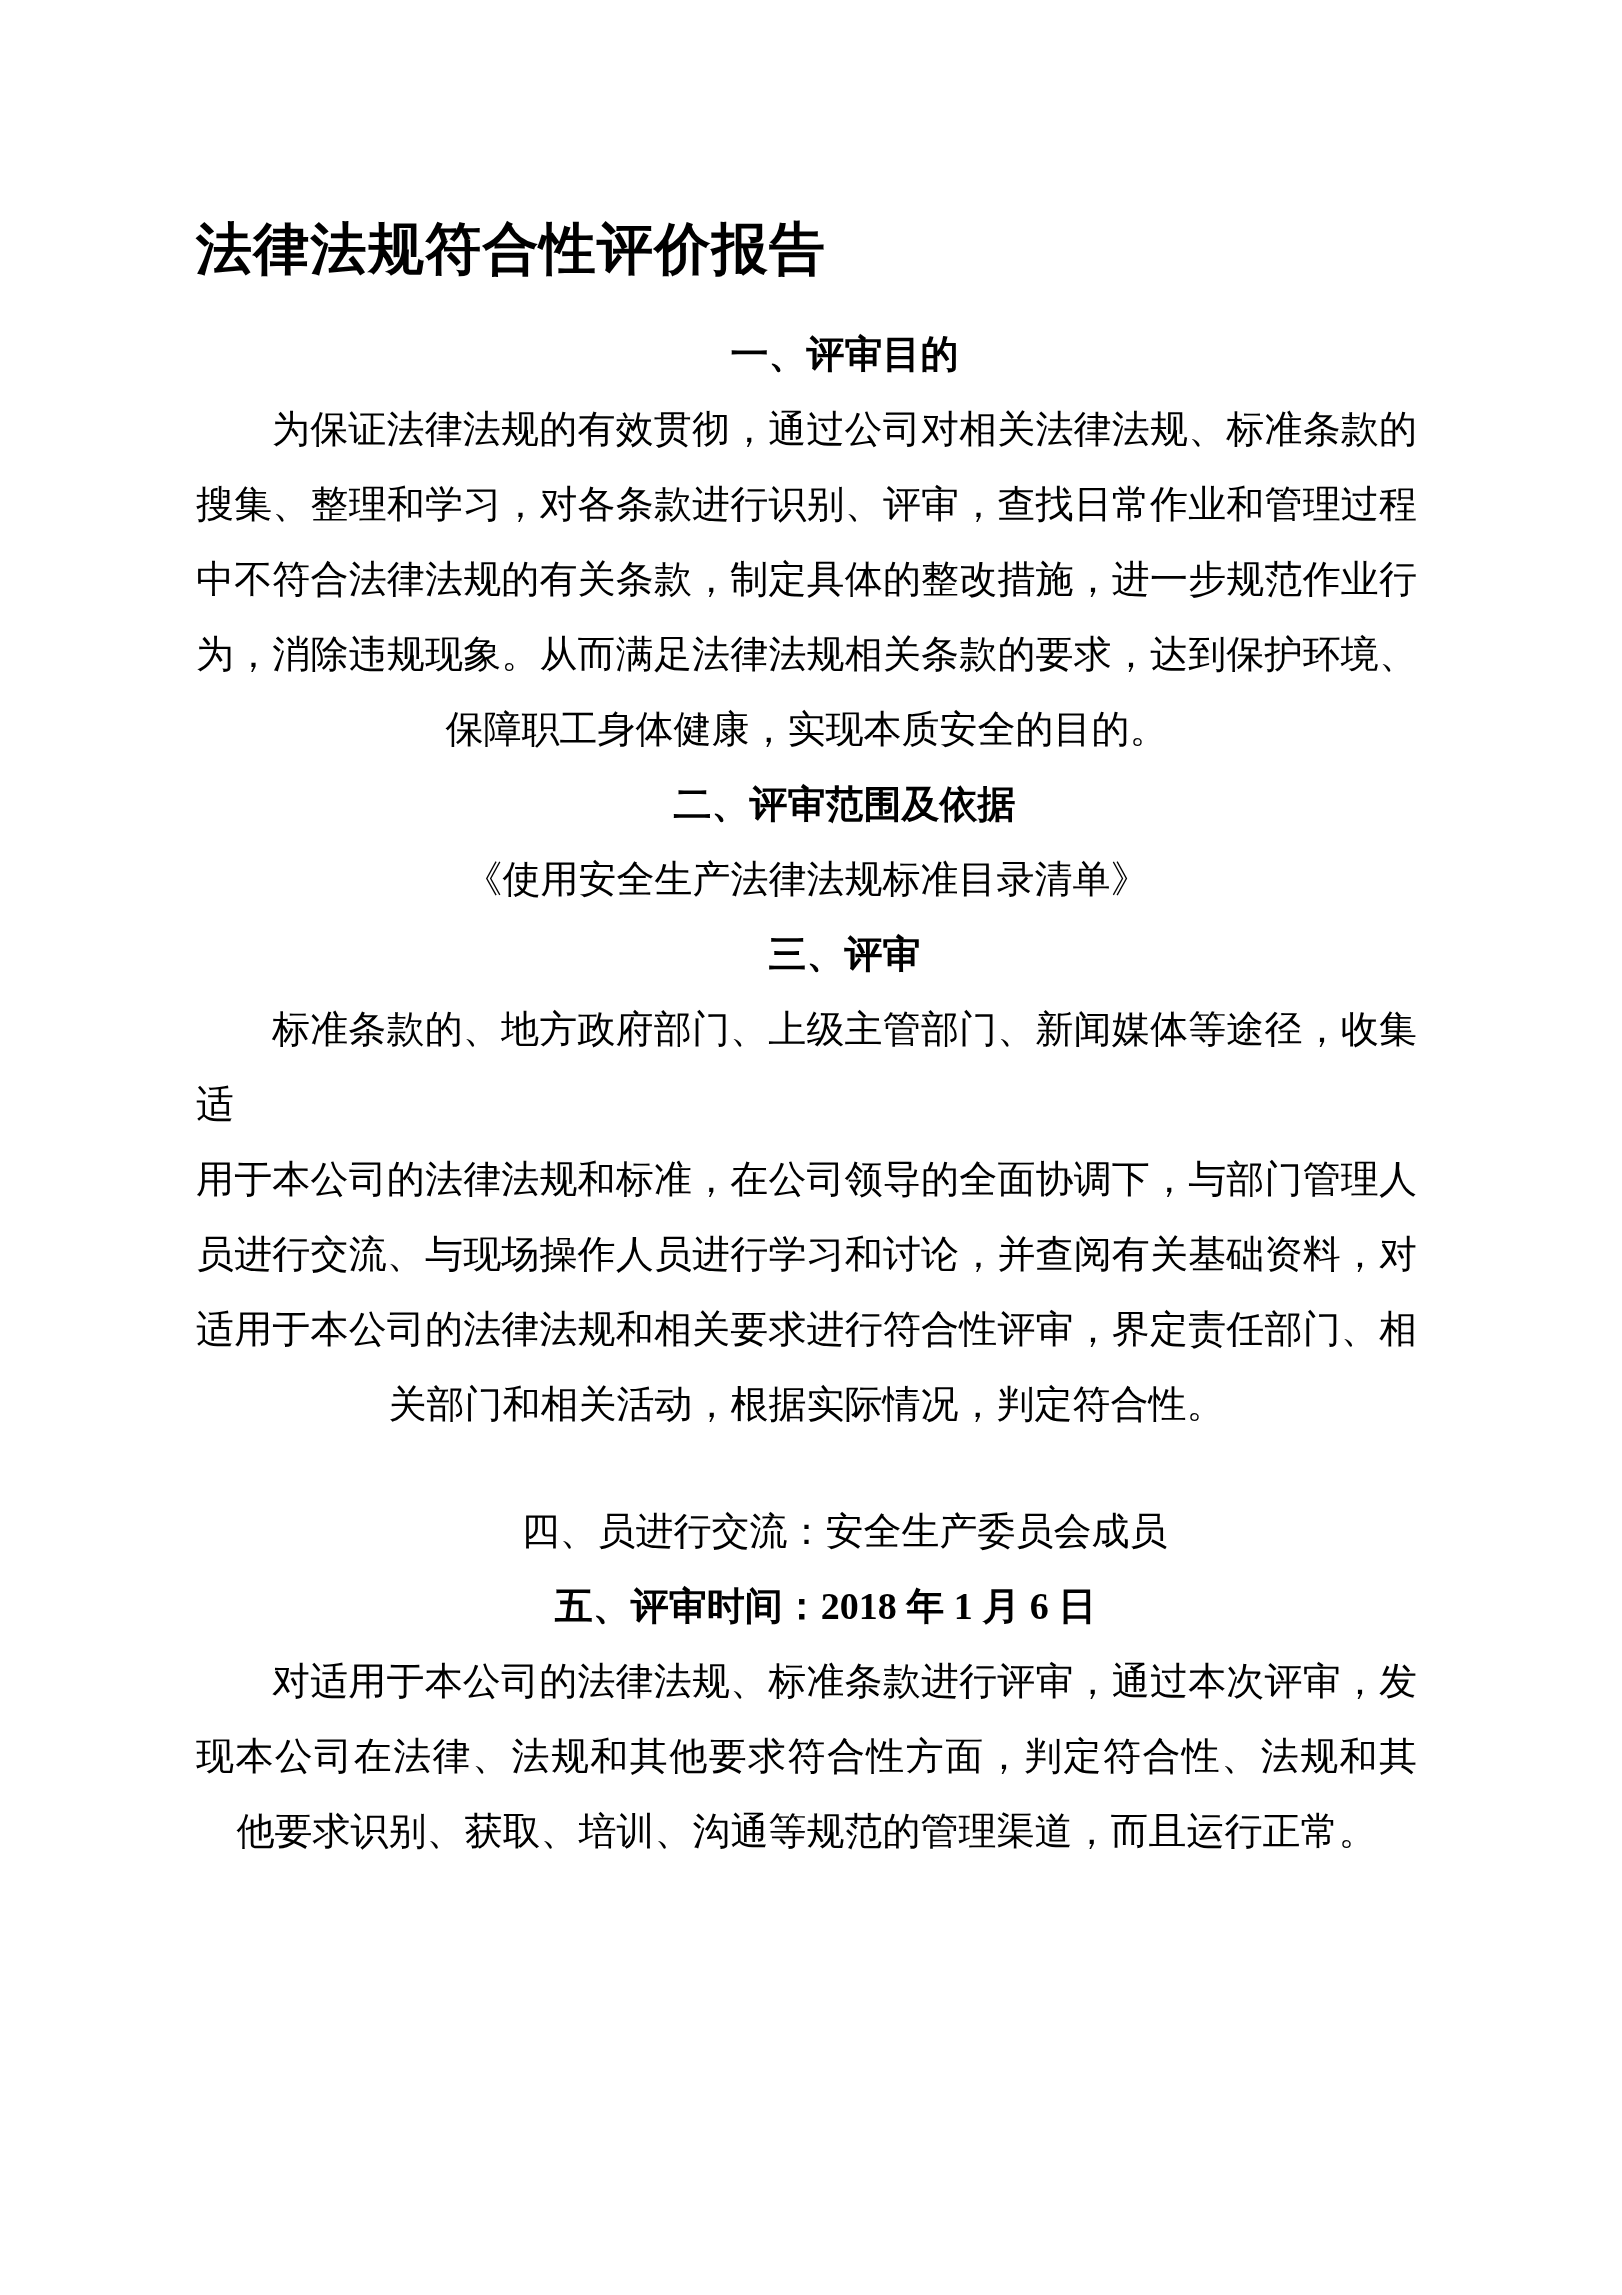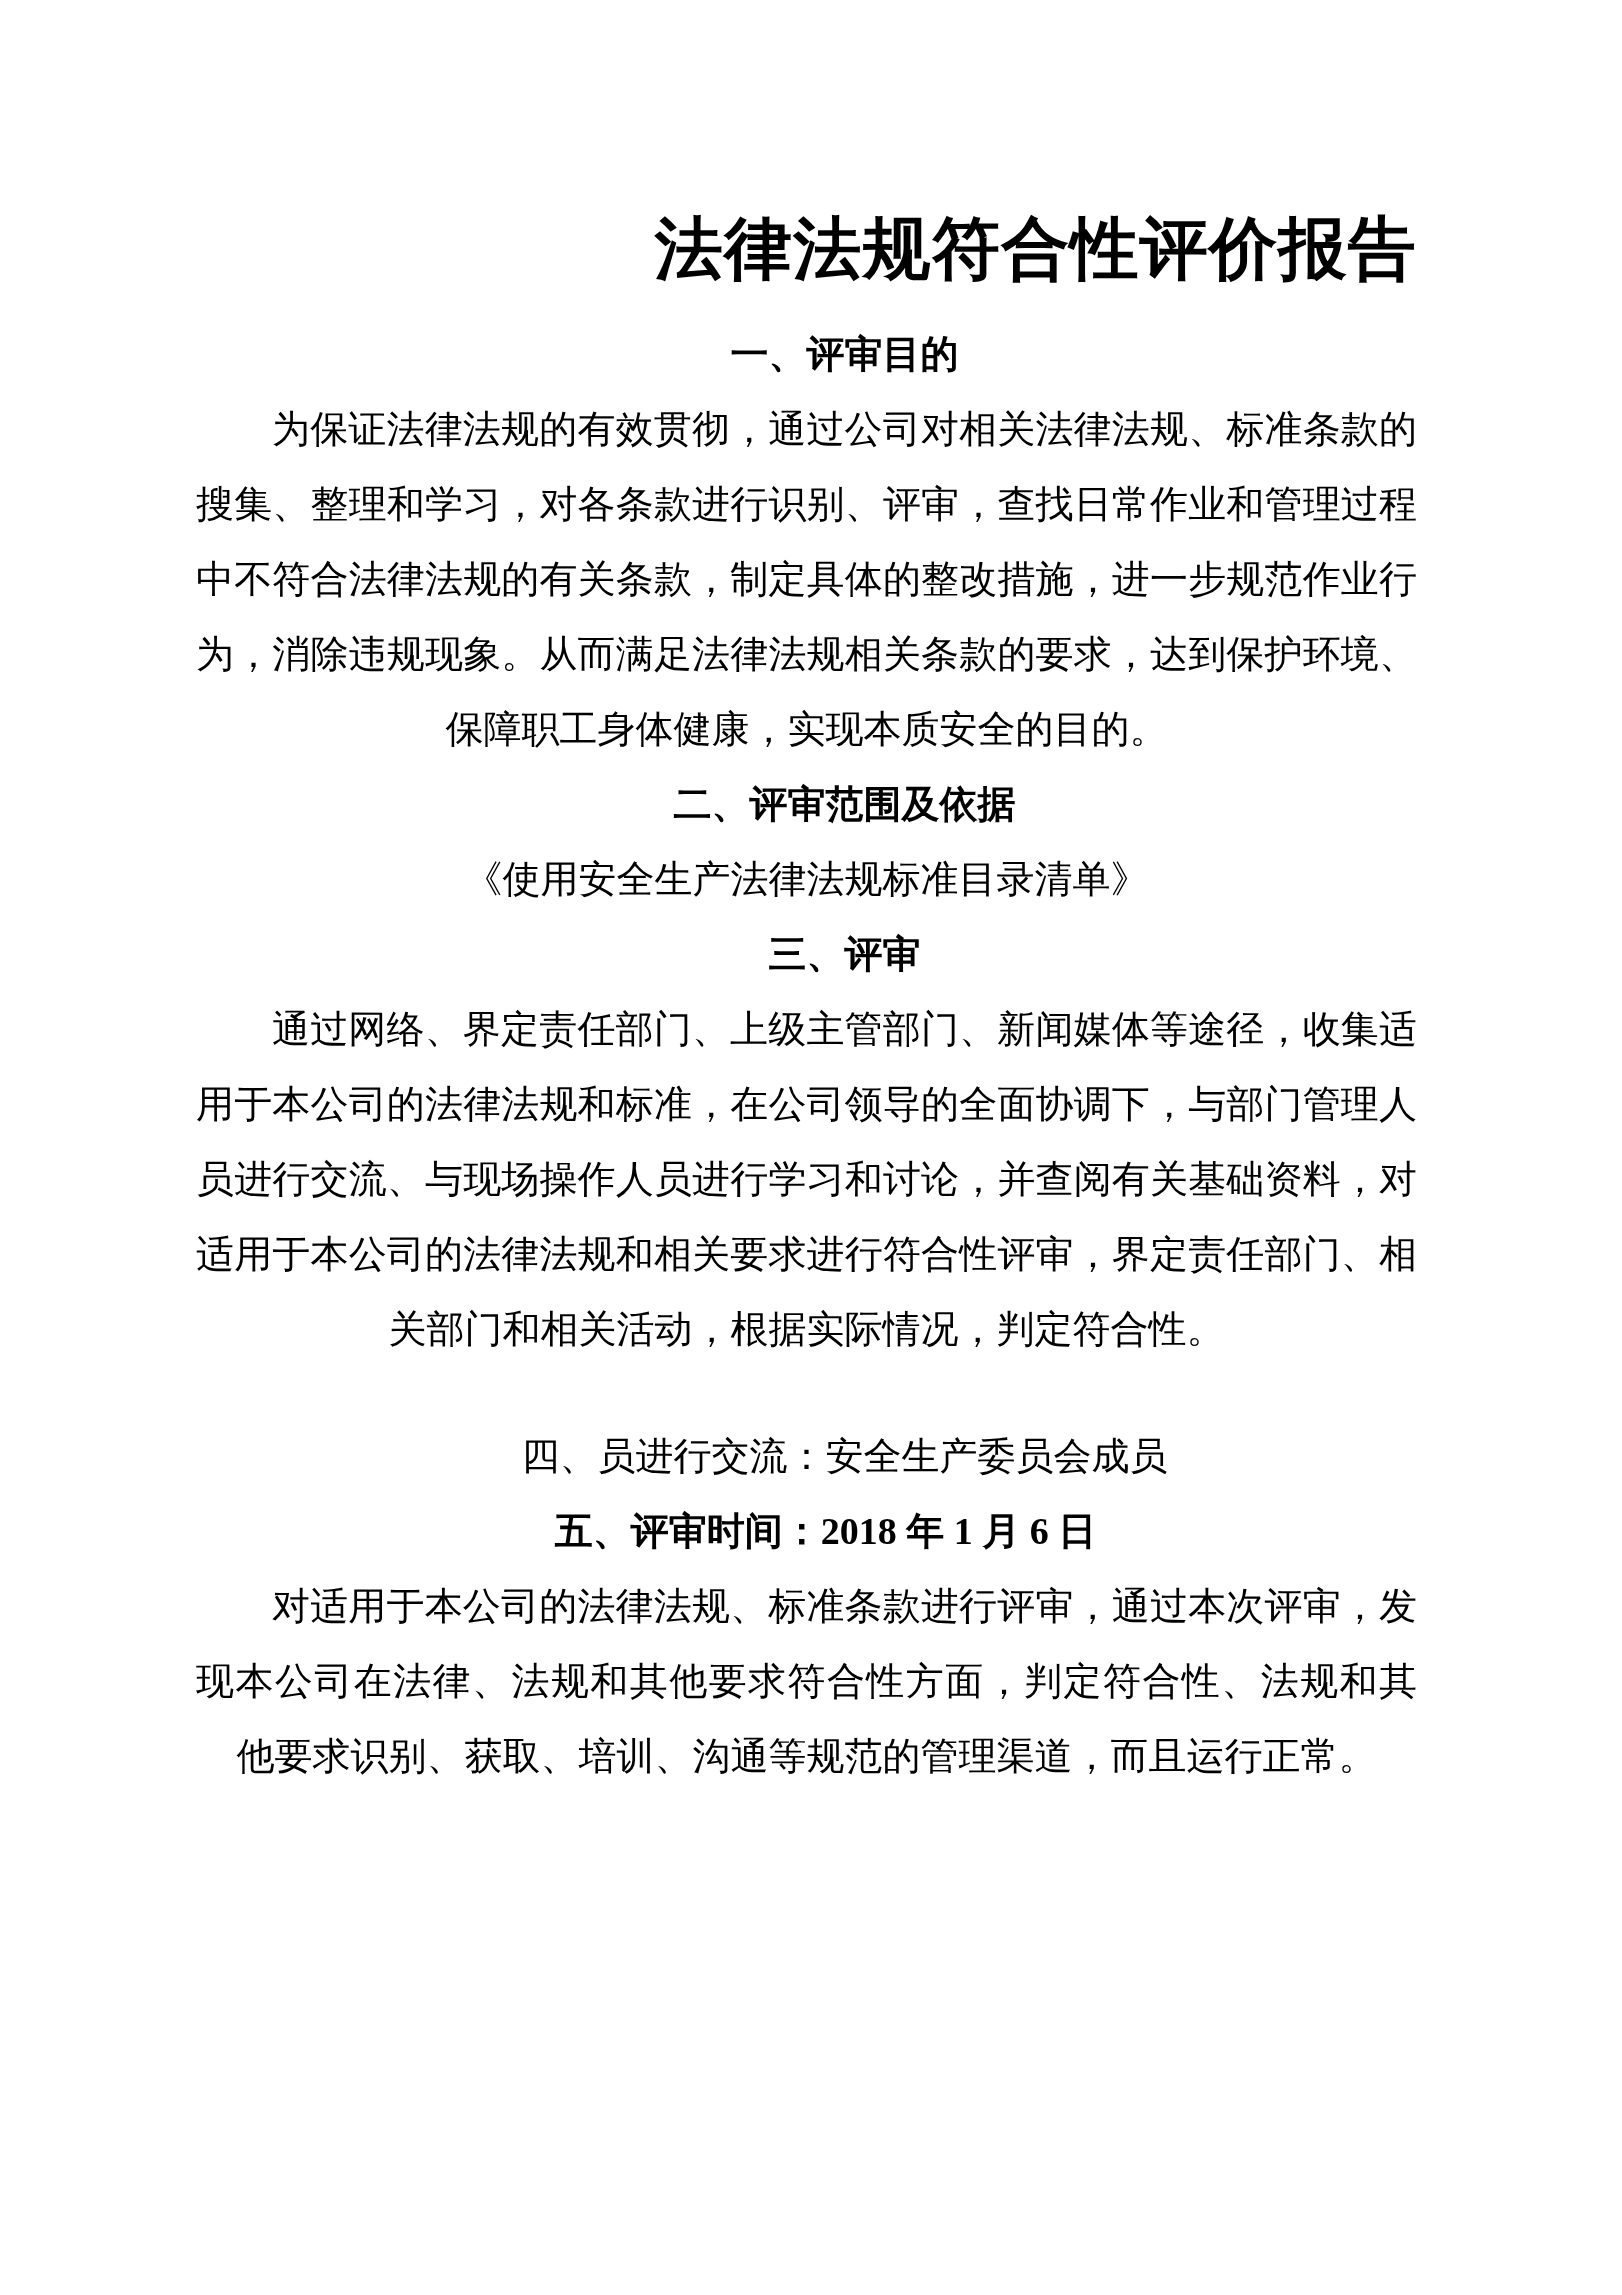--- a/index.html
+++ b/index.html
@@ -12,24 +12,24 @@
     background: #ffffff;
     color: #000000;
     font-family: "Liberation Serif", "DejaVu Serif", serif;
     padding-left: 196px;
     padding-right: 206px;
     overflow: hidden;
   }
 
   .doc-title {
     margin-top: 203px;
-    font-size: 68px;
+    font-size: 56px;
     line-height: 92px;
     font-weight: 700;
-    text-align: right;
+    text-align: left;
     letter-spacing: 1.3px;
     white-space: nowrap;
   }
 
   .line {
     font-size: 38px;
     line-height: 75px;
     text-align: center;
   }
 
@@ -57,21 +57,21 @@
   <div class="line indent-2 just">为保证法律法规的有效贯彻，通过公司对相关法律法规、标准条款的</div>
   <div class="line just">搜集、整理和学习，对各条款进行识别、评审，查找日常作业和管理过程</div>
   <div class="line just">中不符合法律法规的有关条款，制定具体的整改措施，进一步规范作业行</div>
   <div class="line just">为，消除违规现象。从而满足法律法规相关条款的要求，达到保护环境、</div>
   <div class="line">保障职工身体健康，实现本质安全的目的。</div>
 
   <div class="line heading indent-2">二、评审范围及依据</div>
   <div class="line">《使用安全生产法律法规标准目录清单》</div>
 
   <div class="line heading indent-2">三、评审</div>
-  <div class="line indent-2 just">通过网络、界定责任部门、上级主管部门、新闻媒体等途径，收集适</div>
+  <div class="line indent-2 just">标准条款的、地方政府部门、上级主管部门、新闻媒体等途径，收集适</div>
   <div class="line just">用于本公司的法律法规和标准，在公司领导的全面协调下，与部门管理人</div>
   <div class="line just">员进行交流、与现场操作人员进行学习和讨论，并查阅有关基础资料，对</div>
   <div class="line just">适用于本公司的法律法规和相关要求进行符合性评审，界定责任部门、相</div>
   <div class="line">关部门和相关活动，根据实际情况，判定符合性。</div>
 
   <div class="line indent-2 h-four">四、员进行交流：安全生产委员会成员</div>
 
   <div class="line heading indent-1">五、评审时间：2018 年 1 月 6 日</div>
   <div class="line indent-2 just">对适用于本公司的法律法规、标准条款进行评审，通过本次评审，发</div>
   <div class="line just">现本公司在法律、法规和其他要求符合性方面，判定符合性、法规和其</div>

